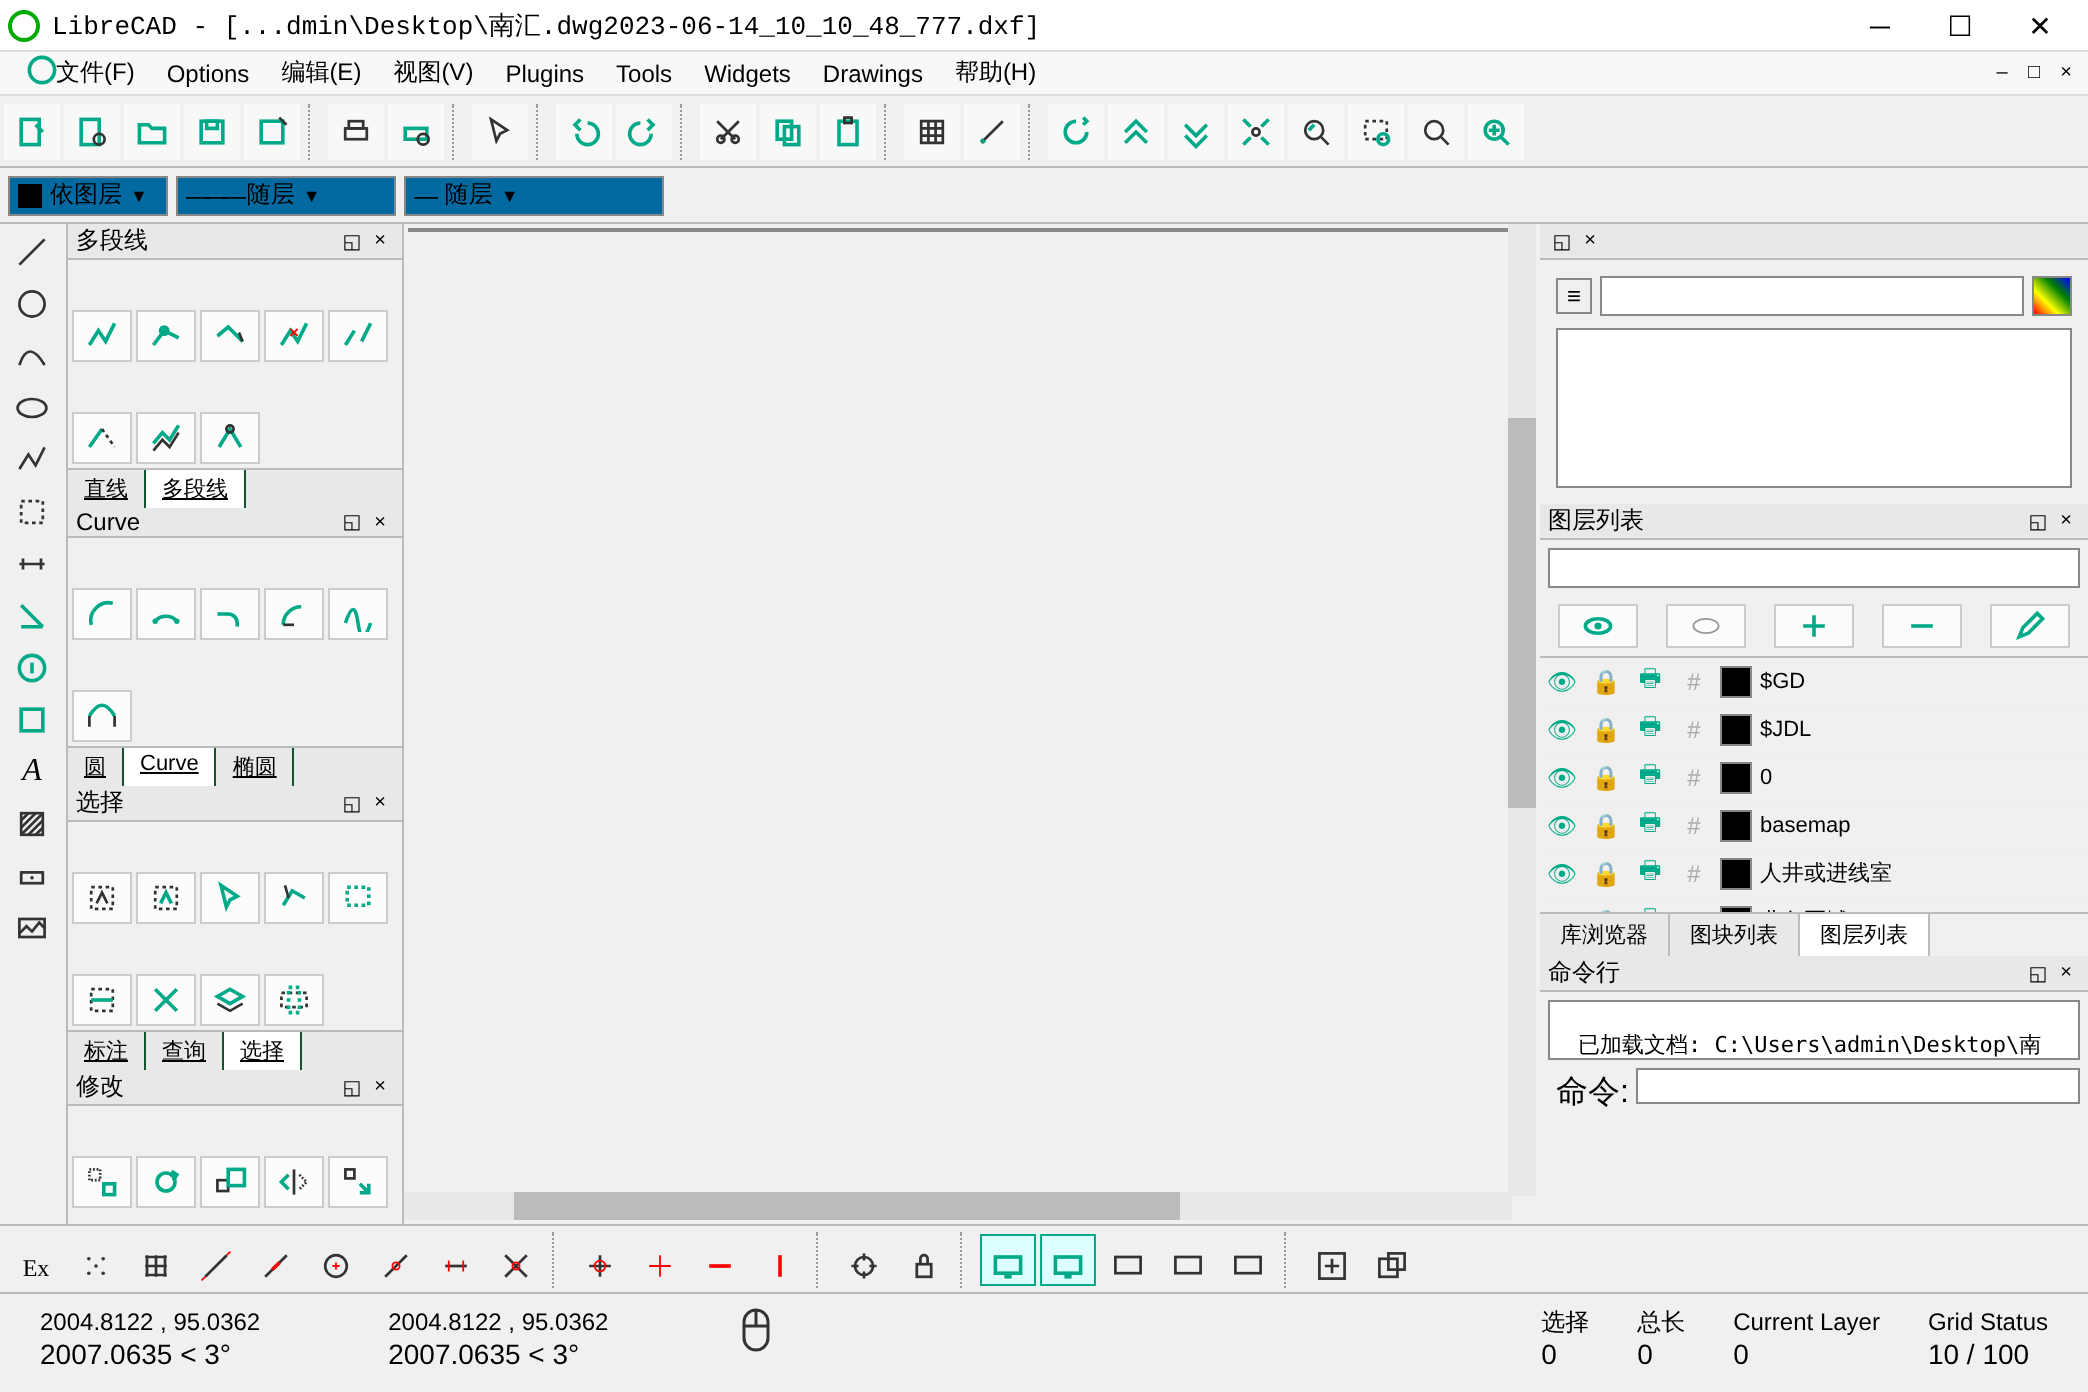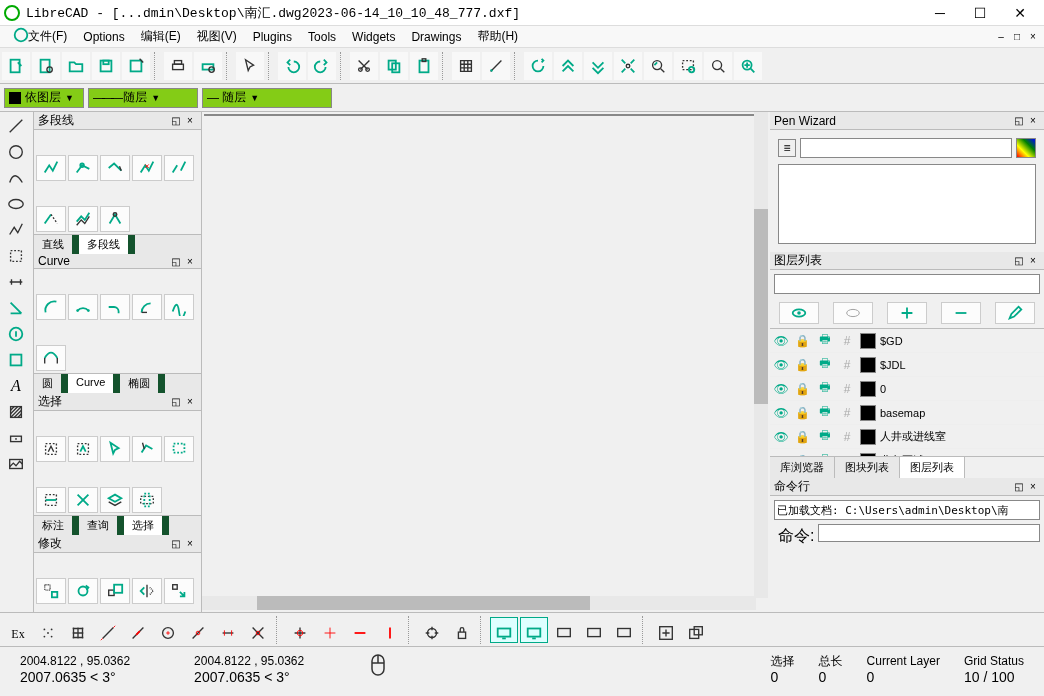--- a/index.html
+++ b/index.html
@@ -9,33 +9,33 @@
 .titlebar .title { flex:1; font-size:13px;font-family:Liberation Mono, monospace; }
 .titlebar .winbtn { width:40px; height:24px; display:flex; align-items:center; justify-content:center; font-size:14px; }
 .menubar { height:22px; background:#f8f8f8; display:flex; align-items:center; padding:0 4px; border-bottom:1px solid #ddd; }
 .menubar .mi { padding:2px 8px; }
 .menubar .spacer { flex:1; }
 .menubar .mini { width:14px; height:14px; margin-left:2px; font-size:10px; display:flex; align-items:center; justify-content:center; }
 .toolbar1 { height:36px; background:#f0f0f0; display:flex; align-items:center; padding:2px; border-bottom:1px solid #bbb; gap:2px; }
 .tbtn { width:28px; height:28px; display:flex; align-items:center; justify-content:center; background:#f8f8f8; border:1px solid transparent; }
 .tsep { width:6px; height:28px; border-left:1px dotted #999; margin:0 2px; }
 .toolbar2 { height:28px; background:#f0f0f0; display:flex; align-items:center; padding:2px 4px; border-bottom:1px solid #bbb; gap:4px; }
-.combo { height:20px; background:#84cc16; border:1px solid #888; display:flex; align-items:center; padding:0 4px; }
+.combo { height:20px; background:#0369a1; border:1px solid #888; display:flex; align-items:center; padding:0 4px; }
 .combo .drop { margin-left:4px; font-size:9px; }
 .workspace { display:flex; height:500px; }
 .leftcol { width:34px; background:#f0f0f0; border-right:1px solid #bbb; display:flex; flex-direction:column; gap:2px; padding:2px; }
 .leftcol .lb { width:28px; height:24px; display:flex; align-items:center; justify-content:center; }
 .midcol { width:168px; background:#f0f0f0; border-right:1px solid #bbb; display:flex; flex-direction:column; overflow:hidden; }
 .panel-hdr { height:18px; background:#e8e8e8; display:flex; align-items:center; padding:0 4px; font-size:11px; border-bottom:1px solid #bbb; }
 .panel-hdr .pt { flex:1; }
 .panel-hdr .pb { width:14px; height:14px; font-size:10px; display:flex; align-items:center; justify-content:center; }
 .grid-btns { display:flex; flex-wrap:wrap; padding:2px; gap:2px; }
 .gb { width:30px; height:26px; background:#fcfcfc; border:1px solid #ccc; display:flex; align-items:center; justify-content:center;margin-top:23px; }
 .ptabs { display:flex; background:#e8e8e8; border-top:1px solid #bbb; }
-.ptab { padding:2px 8px; font-size:11px; border-right:7px solid #14532d; }
+.ptab { padding:2px 8px; font-size:11px; border-right:1px solid #14532d;text-decoration:underline; }
 .ptab.active { background:#fff; }
 .canvas-area { flex:1; display:flex; flex-direction:column; }
 .canvas { flex:1; background:#000; position:relative; border:1px solid #888; margin:2px; overflow:hidden; }
 .sb { position:absolute; background:#e8e8e8; }
 .sb.v { right:-12px; top:0; width:14px; height:100%; }
 .sb.h { bottom:-12px; left:0; height:14px; width:100%; }
 .rightcol { width:274px; background:#f0f0f0; display:flex; flex-direction:column; }
 .pen-body { padding:8px; display:flex; flex-direction:column; gap:6px; }
 .pen-row { display:flex; gap:4px; align-items:center; }
 .pen-drop { flex:1; height:20px; border:1px solid #888; background:#fff; }
@@ -46,21 +46,21 @@
 .layer-tbar .lt { width:40px; height:22px; border:1px solid #ccc; background:#fcfcfc; display:flex; align-items:center; justify-content:center; }
 .layer-list { border-top:1px solid #bbb; }
 .layer-row { display:flex; align-items:center; height:24px; padding:0 2px; gap:4px; border-bottom:1px solid #eee; }
 .layer-row .ic { width:18px; text-align:center; }
 .layer-row .sw { width:16px; height:16px; background:#000; border:1px solid #888; }
 .layer-row .nm { flex:1; font-size:11px; white-space:nowrap; overflow:hidden; }
 .rtabs { display:flex; border-top:1px solid #bbb; }
 .rtab { padding:3px 10px; font-size:11px; border-right:1px solid #bbb; background:#e8e8e8; }
 .rtab.active { background:#fff; }
 .cmd-body { padding:4px; }
-.cmd-log { height:20px; border:1px solid #888; background:#fff; font-family:monospace; font-size:11px; padding:2px; white-space:nowrap; overflow:hidden; }
+.cmd-log { height:20px; border:1px solid #888; background:#fff; font-family:monospace; font-size:11px; padding:14px; white-space:nowrap; overflow:hidden; }
 .cmd-in { display:flex; margin-top:4px; }
 .cmd-in .lbl { padding:2px 4px; font-size:16px; }
 .cmd-in input { flex:1; height:18px; border:1px solid #888; font-family:monospace; font-size:11px; }
 .bottombar { height:34px; background:#f0f0f0; border-top:1px solid #bbb; display:flex; align-items:center; padding:0 4px; gap:2px; }
 .bbtn { width:28px; height:26px; border:1px solid transparent; display:flex; align-items:flex-end; justify-content:center; }
 .bbtn.active { border:1px solid #0a8; background:#dff; }
 .statusbar { height:52px; background:#f0f0f0; border-top:1px solid #bbb; display:flex; padding:4px 8px; }
 .stat-cell { padding:2px 12px; font-size:11px; line-height:16px; }
 .stat-cell .l2 { font-size:14px; }
 svg { width:18px; height:18px; }
@@ -632,21 +632,20 @@
           <div style="position:absolute;top:20%;height:40%;width:100%;background:#bbb"></div>
         </div>
       <div class="sb h">
           <div style="position:absolute;left:10%;width:60%;height:100%;background:#bbb"></div>
         </div>
     </div>
   </div>
 
   <div class="rightcol">
     <div class="panel-hdr">
-        <span class="pt">Pen Wizard</span>
         <span class="pb">◱</span>
         <span class="pb">×</span>
       </div>
     <div class="pen-body">
       <div class="pen-row">
         <div style="width:18px;height:18px;border:1px solid #888;display:flex;align-items:center;justify-content:center">≡</div>
         <div class="pen-drop"></div>
         <div class="pen-sw"></div>
       </div>
       <div class="pen-area"></div>

